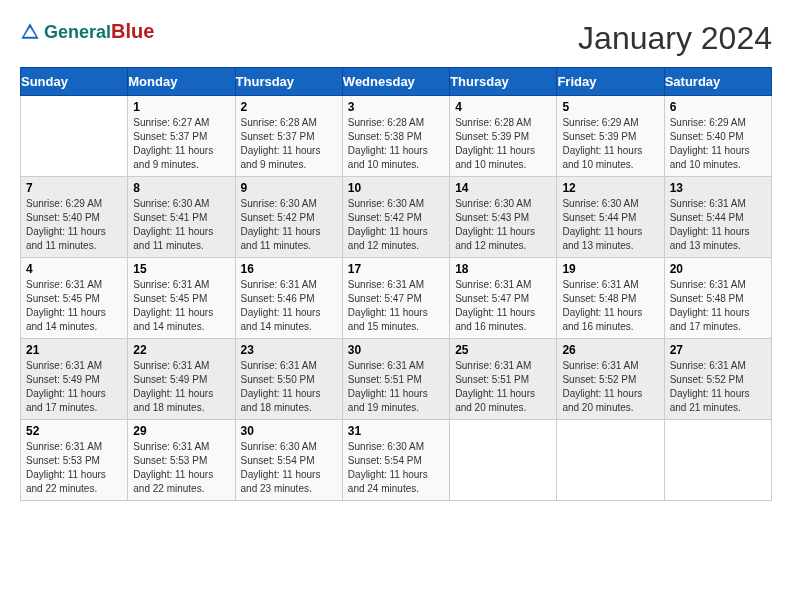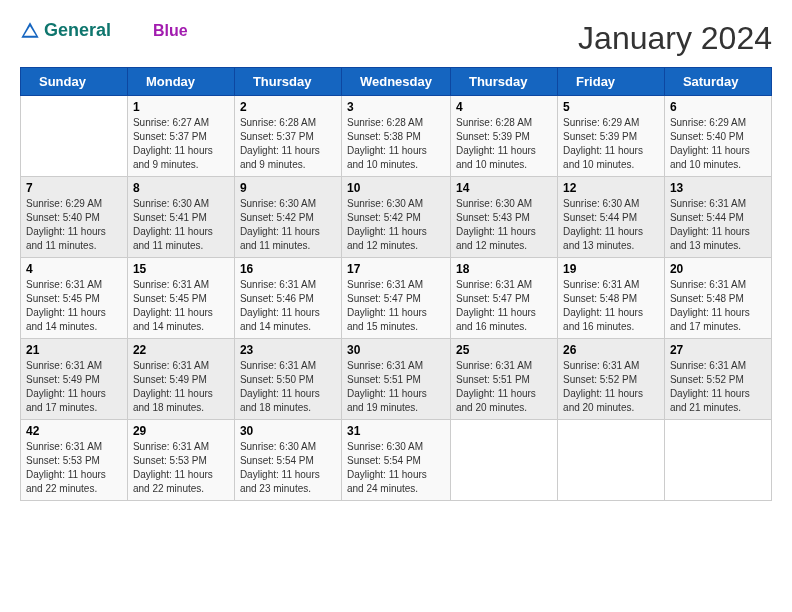--- a/index.html
+++ b/index.html
@@ -38,21 +38,21 @@
       color: #555;
     }
     .calendar-table {
       width: 100%;
       border-collapse: collapse;
       font-size: 11px;
     }
     .calendar-table thead tr th {
       background-color: #1565c0;
       color: #fff;
-      padding: 6px 18px;
+      padding: 6px 0;
       text-align: left;
       font-size: 13px;
       font-weight: bold;
       border: 1px solid #0d47a1;
     }
     .calendar-table tbody tr td {
       border: 1px solid #ccc;
       padding: 4px 5px;
       vertical-align: top;
       width: calc(100% / 7);
@@ -82,21 +82,21 @@
 </head>
 <body>
 
 <div class="header-section">
   <div class="logo">
     <svg class="logo-icon" viewBox="0 0 30 30" xmlns="http://www.w3.org/2000/svg">
       <polygon points="15,2 28,25 2,25" fill="#1565c0"></polygon>
       <polygon points="15,8 24,22 6,22" fill="#fff"></polygon>
     </svg>
     <div>
-      <span style="font-size:18px;font-weight:bold;color:#0f766e;">General</span><span style="font-size:16px;font-weight:bold;color:#a21caf;padding-left:42px;">Blue</span>
+      <span style="font-size:18px;font-weight:bold;color:#0f766e;">General</span><span style="font-size:20px;font-weight:bold;color:#b91c1c;">Blue</span>
     </div>
   </div>
   <div class="title-section">
     <div class="main-title">January 2024</div>
   </div>
 </div>
 
 <table class="calendar-table">
   <thead>
     <tr id="weekday-header">
@@ -222,21 +222,21 @@
           <span class="day-number">26</span>
           <div class="day-info">Sunrise: 6:31 AM<br>Sunset: 5:52 PM<br>Daylight: 11 hours<br>and 20 minutes.</div>
         </td>
         <td>
           <span class="day-number">27</span>
           <div class="day-info">Sunrise: 6:31 AM<br>Sunset: 5:52 PM<br>Daylight: 11 hours<br>and 21 minutes.</div>
         </td>
       </tr>
       <tr>
         <td>
-          <span class="day-number">42</span>
+          <span class="day-number">52</span>
           <div class="day-info">Sunrise: 6:31 AM<br>Sunset: 5:53 PM<br>Daylight: 11 hours<br>and 22 minutes.</div>
         </td>
         <td>
           <span class="day-number">29</span>
           <div class="day-info">Sunrise: 6:31 AM<br>Sunset: 5:53 PM<br>Daylight: 11 hours<br>and 22 minutes.</div>
         </td>
         <td>
           <span class="day-number">30</span>
           <div class="day-info">Sunrise: 6:30 AM<br>Sunset: 5:54 PM<br>Daylight: 11 hours<br>and 23 minutes.</div>
         </td>

